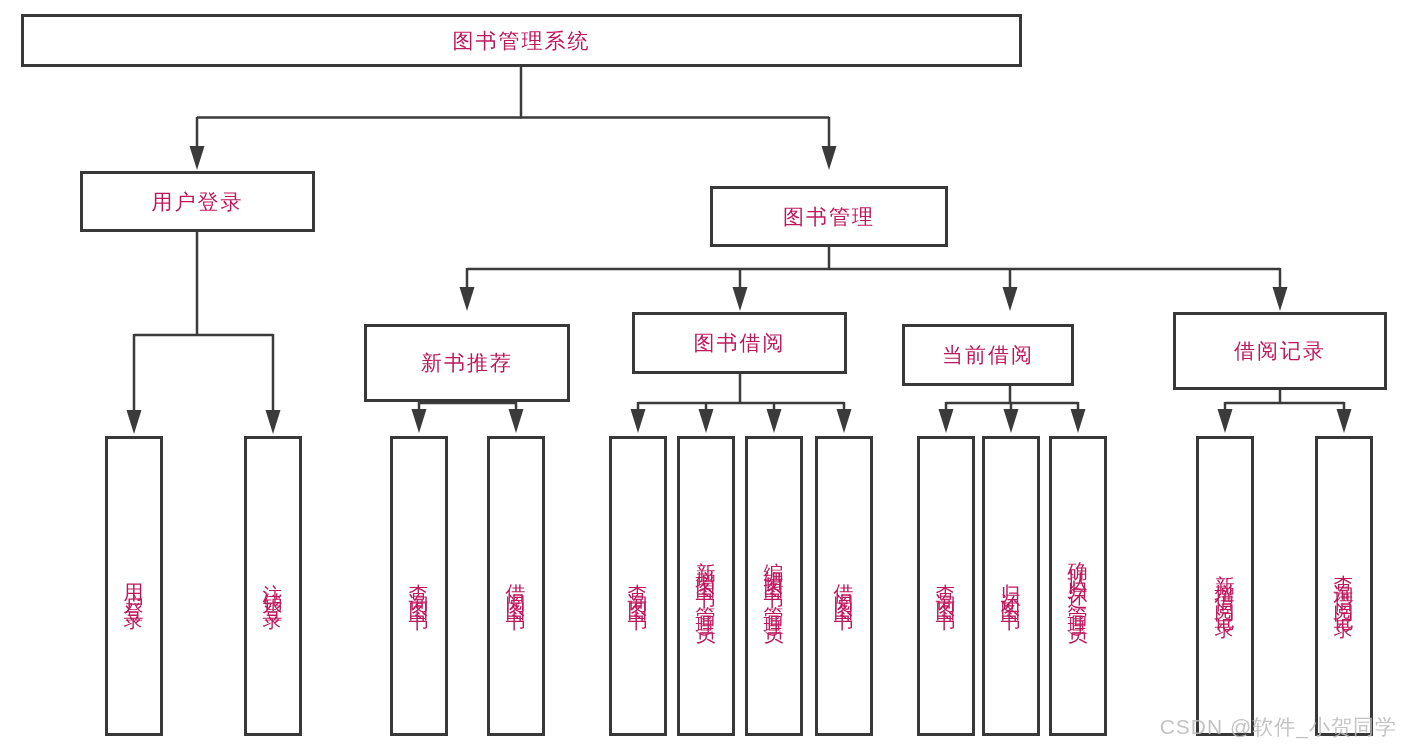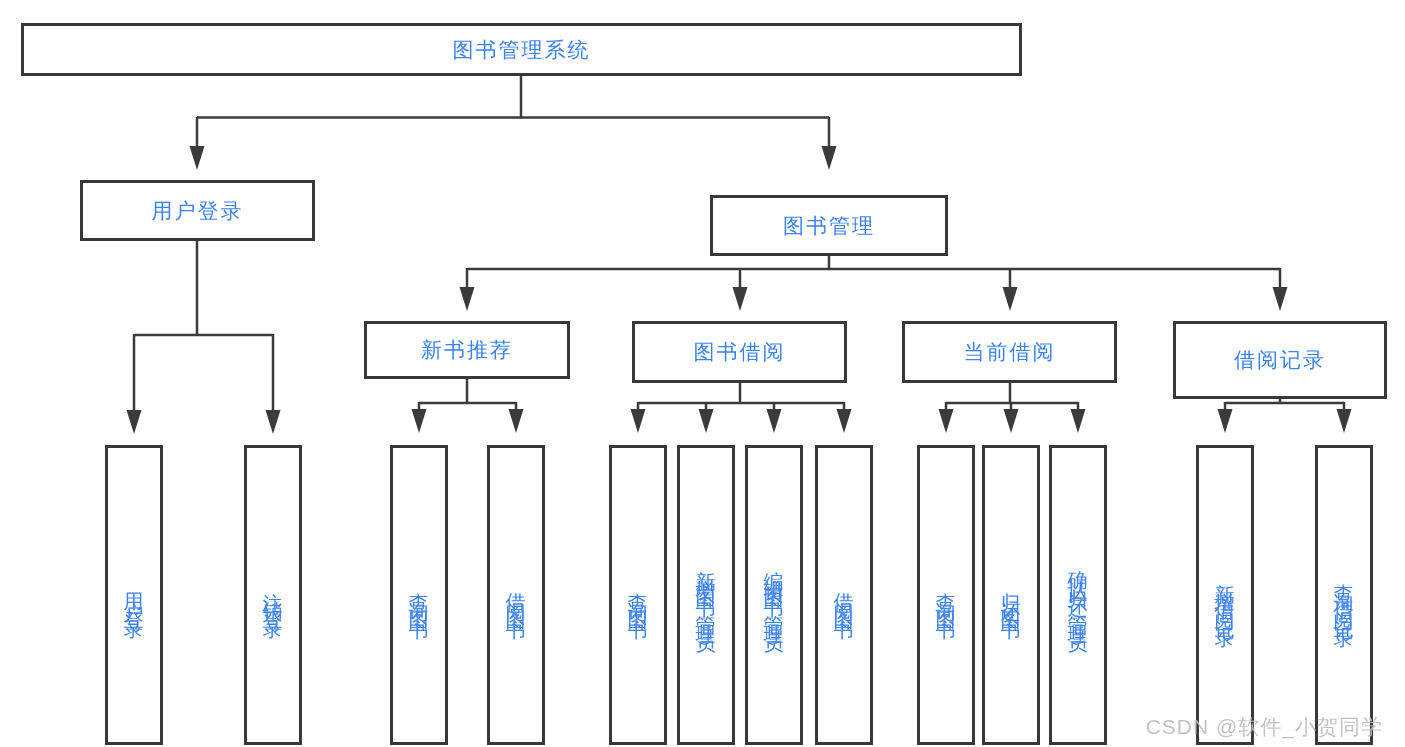--- a/index.html
+++ b/index.html
@@ -4,29 +4,29 @@
 <style>
   html,body{margin:0;padding:0;background:#fff;}
   .stage{
     position:relative;width:1405px;height:747px;background:#fff;overflow:hidden;
     font-family:"Liberation Sans","DejaVu Sans",sans-serif;color:#2d2d2d;
   }
   .connectors{position:absolute;left:0;top:0;width:1405px;height:747px;}
   .node{
     position:absolute;box-sizing:border-box;background:#fff;
     border:3px solid #383838;display:flex;align-items:center;justify-content:center;
-    color:#3b82f6;z-index:2;margin-top:9px;
+    color:#be185d;z-index:2;
   }
   .h-node{font-size:21px;letter-spacing:2px;white-space:nowrap;}
   .v-node{
     writing-mode:vertical-rl;text-orientation:mixed;
     font-size:20px;letter-spacing:9px;line-height:1;
   }
   .watermark{
-    position:absolute;right:22px;bottom:6px;z-index:5;
+    position:absolute;right:8px;bottom:6px;z-index:5;
     font-size:21px;letter-spacing:1px;color:rgba(188,188,188,0.9);white-space:nowrap;margin-top:19px;
   }
 </style>
 </head>
 <body>
 
 <div class="stage">
 
   <svg class="connectors" viewBox="0 0 1405 747" xmlns="http://www.w3.org/2000/svg" fill="#3b3b3b" stroke="#3b3b3b" stroke-width="2.5">
 
@@ -88,23 +88,23 @@
     <polygon stroke="none" points="1225,433 1217.5,409 1232.5,409"></polygon>
     <line x1="1344" y1="402" x2="1344" y2="413"></line>
     <polygon stroke="none" points="1344,433 1336.5,409 1351.5,409"></polygon>
   </svg>
 
   <div class="node h-node" style="left:21px;top:14px;width:1001px;height:53px;">图书管理系统</div>
 
   <div class="node h-node" style="left:80px;top:171px;width:235px;height:61px;">用户登录</div>
   <div class="node h-node" style="left:710px;top:186px;width:238px;height:61px;">图书管理</div>
 
-  <div class="node h-node" style="left:364px;top:312px;width:206px;height:58px;">新书推荐</div>
+  <div class="node h-node" style="left:364px;top:324px;width:206px;height:78px;">新书推荐</div>
   <div class="node h-node" style="left:632px;top:312px;width:215px;height:62px;">图书借阅</div>
-  <div class="node h-node" style="left:902px;top:312px;width:215px;height:62px;">当前借阅</div>
+  <div class="node h-node" style="left:902px;top:324px;width:172px;height:62px;">当前借阅</div>
   <div class="node h-node" style="left:1173px;top:312px;width:214px;height:78px;">借阅记录</div>
 
   <div class="node v-node" style="left:105px;top:436px;width:58px;height:300px;">用户登录</div>
   <div class="node v-node" style="left:244px;top:436px;width:58px;height:300px;">注销登录</div>
 
   <div class="node v-node" style="left:390px;top:436px;width:58px;height:300px;">查询图书</div>
   <div class="node v-node" style="left:487px;top:436px;width:58px;height:300px;">借阅图书</div>
 
   <div class="node v-node" style="left:609px;top:436px;width:58px;height:300px;">查询图书</div>
   <div class="node v-node" style="left:677px;top:436px;width:58px;height:300px;">新增图书（管理员）</div>

